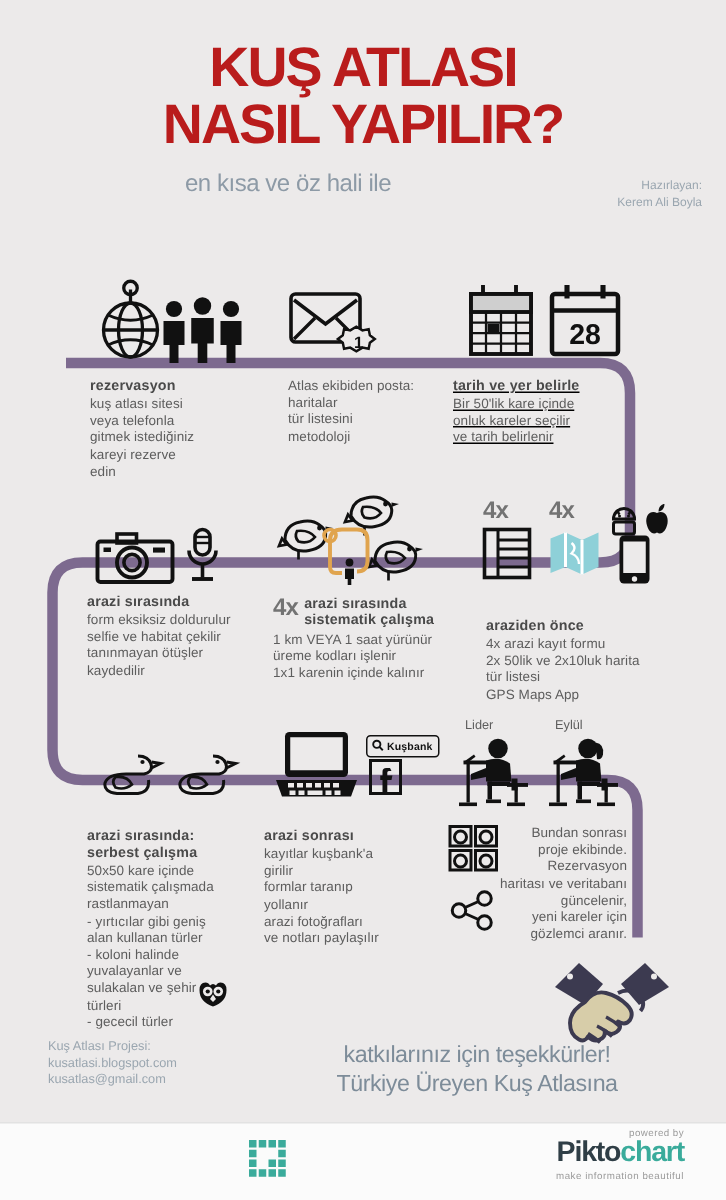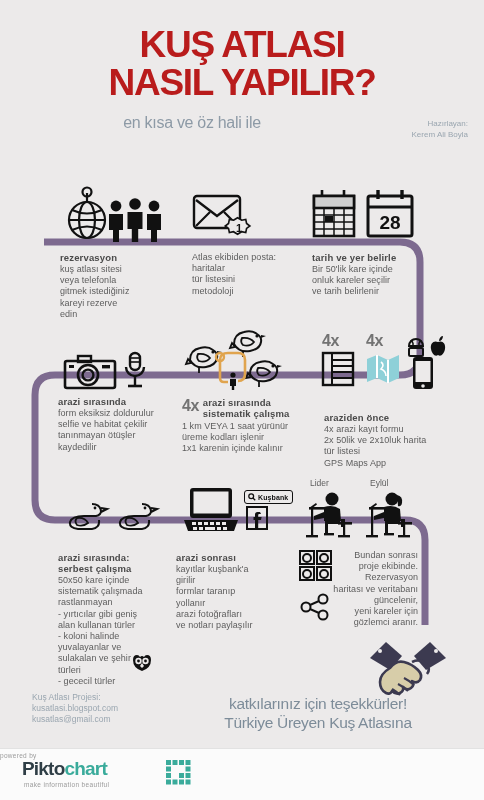--- a/index.html
+++ b/index.html
@@ -71,21 +71,21 @@
   }
   .thanks {
     position: absolute; left: 168px; top: 694px; width: 300px;
     color: #7d8c99; font-size: 15.5px; line-height: 19px;
     letter-spacing: -0.3px; text-align: center;
   }
   .footerband {
     position: absolute; left: 0; top: 748px; width: 484px; height: 52px;
     background: #fbfbfb; border-top: 1px solid #e2e2e2;
   }
-  .pbrand { position: absolute; left: 0; top: 752px; width: 456px; text-align: left; }
+  .pbrand { position: absolute; left: 0; top: 752px; width: 456px; text-align: right; }
   .pbrand .pw { font-size: 6.5px; color: #9b9b9b; letter-spacing: 0.3px; }
   .pbrand .pname { font-size: 19px; letter-spacing: -0.8px; margin-top: -1px; }
   .pbrand .pname b { color: #2f3e46; font-weight: bold; }
   .pbrand .pname i { color: #3aab9b; font-style: normal; font-weight: bold; }
   .pbrand .ptag { font-size: 6.5px; color: #9b9b9b; letter-spacing: 0.35px; margin-top: 1px; }
   .plogo { position: absolute; left: 166px; top: 760px; }
 
   .searchbox {
     position: absolute;
     border: 1.6px solid #111; border-radius: 3px;
@@ -203,21 +203,21 @@
 
   <div class="tblock" style="left:192px; top:252px; width:125px;">
     <p>
       <span>Atlas ekibiden posta:</span><br>
       <span>haritalar</span><br>
       <span>tür listesini</span><br>
       <span>metodoloji</span>
     </p>
   </div>
 
-  <div class="tblock" style="left:312px; top:252px; width:120px;">
+  <div class="tblock" style="left:302px; top:252px; width:120px;text-decoration:underline;">
     <h3>tarih ve yer belirle</h3>
     <p>
       <span>Bir 50'lik kare içinde</span><br>
       <span>onluk kareler seçilir</span><br>
       <span>ve tarih belirlenir</span>
     </p>
   </div>
 
   <div class="iconrow" style="top:316px; height:72px;">
 

